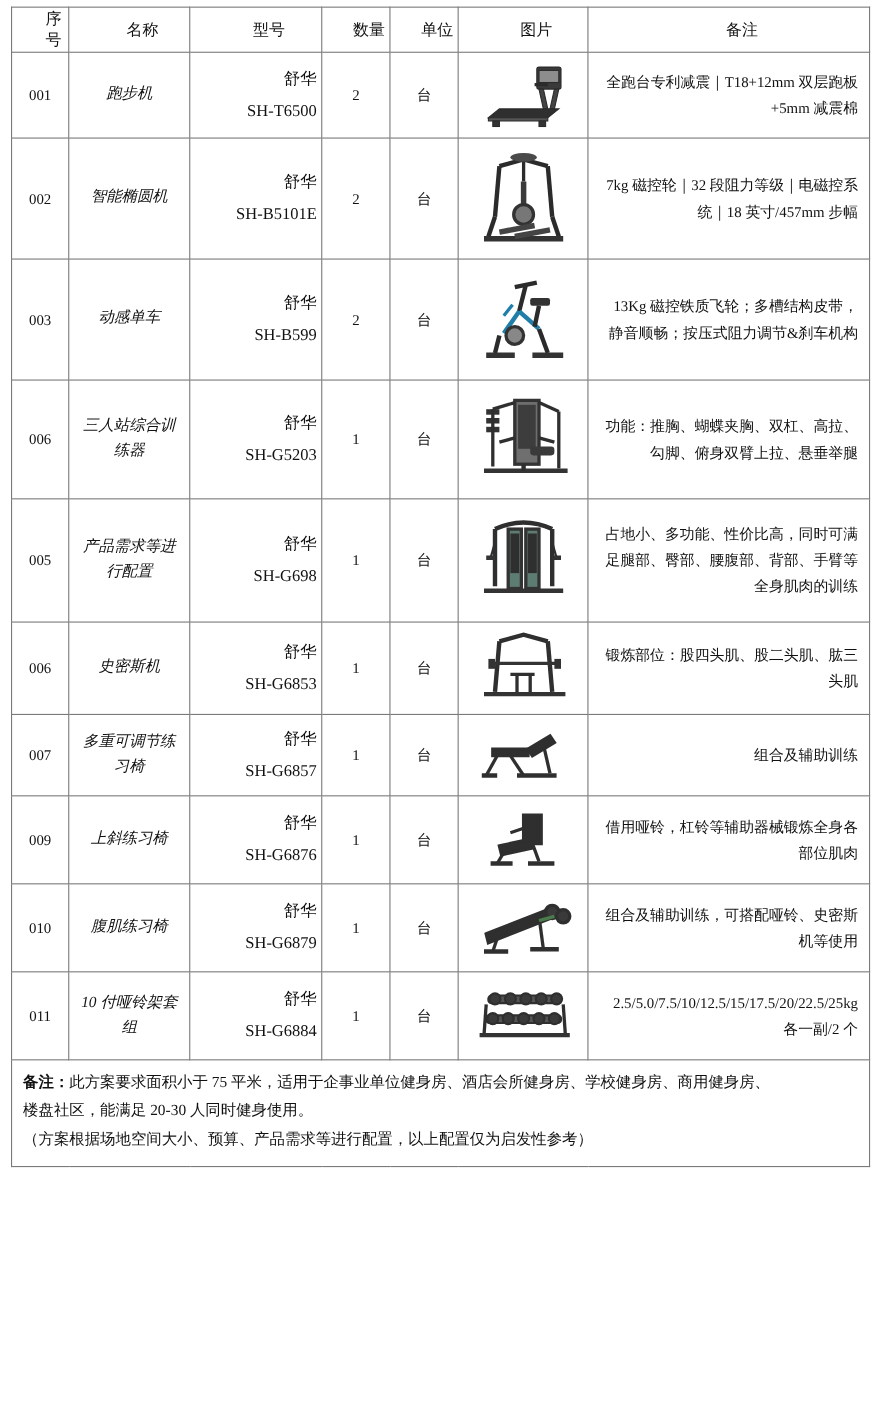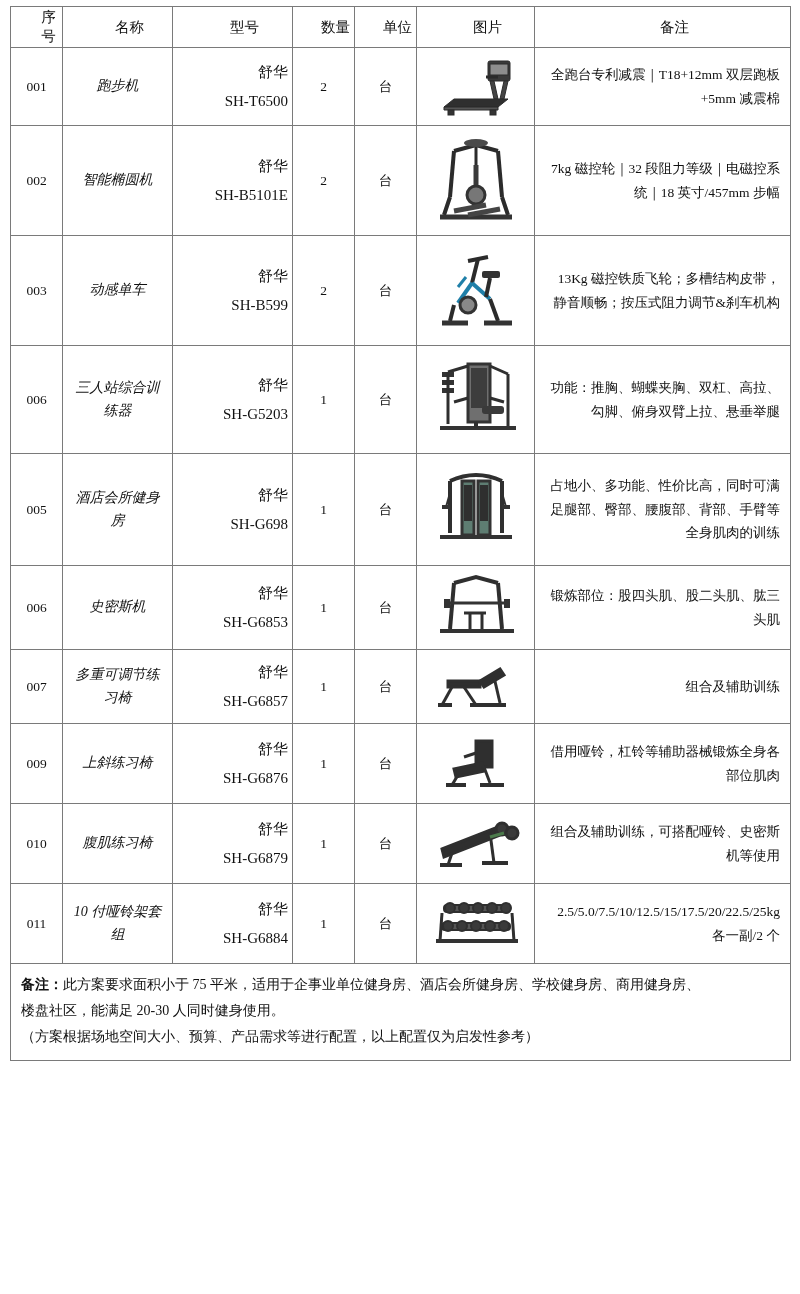--- a/index.html
+++ b/index.html
@@ -247,21 +247,21 @@
                 <path d="M52 68 L52 74" stroke-width="4"></path>
               </g>
             </svg>
           </span>
         </td>
         <td class="note">功能：推胸、蝴蝶夹胸、双杠、高拉、勾脚、俯身双臂上拉、悬垂举腿</td>
       </tr>
 
       <tr style="height:112px;">
         <td class="idx">005</td>
-        <td class="name">酒店会所健身房</td>
+        <td class="name">产品需求等进行配置</td>
         <td class="model">
           <span class="brand">舒华</span>
           <span class="code">SH-G698</span>
         </td>
         <td class="qty">1</td>
         <td class="unit">台</td>
         <td class="pic">
           <span class="pic-wrap">
             <svg width="104" height="94" viewBox="0 0 104 94">
               <g stroke="#2f2f2f" fill="none" stroke-width="3">

